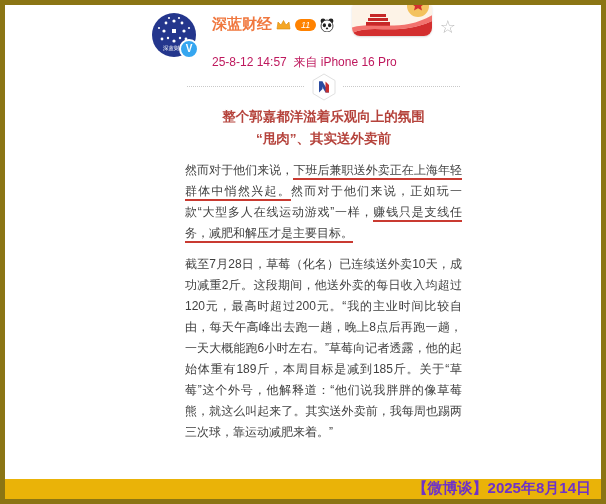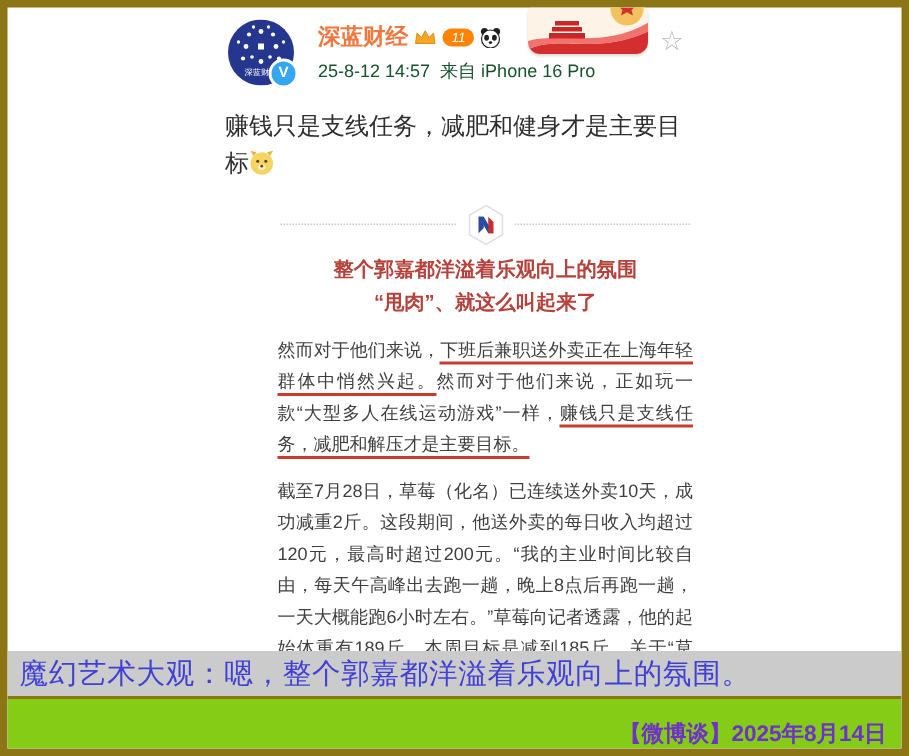--- a/index.html
+++ b/index.html
@@ -9,39 +9,39 @@
   .post{position:absolute;left:145px;top:0;width:350px;}
   
   .header{position:relative;height:52px;margin-top:5px;}
   .avatar{position:absolute;left:2px;top:3px;width:44px;height:44px;}
   .avatar svg{display:block;}
   .vbadge{position:absolute;right:-3px;bottom:-2px;width:16px;height:16px;border-radius:50%;background:#35a6f0;border:2px solid #fff;color:#fff;font-size:10px;font-weight:bold;line-height:16px;text-align:center;}
   .hmeta{margin-left:62px;padding-top:5px;}
   .uname-row{display:flex;align-items:center;gap:4px;}
   .uname{color:#f0773e;font-size:15px;font-weight:600;}
   .vip-pill{background:#ff8200;color:#fff;font-size:9px;font-style:italic;font-weight:normal;border-radius:7px;padding:1px 6px;line-height:10px;}
-  .timestamp{color:#14532d;font-size:12px;margin-top:5px;}
+  .timestamp{color:#be185d;font-size:12px;margin-top:20px;}
   
   .flag-card{position:absolute;right:68px;top:-6px;width:80px;height:32px;border-radius:4px 4px 8px 8px;overflow:hidden;box-shadow:0 1px 2px rgba(0,0,0,.15);}
   .star-outline{position:absolute;right:44px;top:8px;color:#b9b9b9;font-size:18px;line-height:18px;}
   
   .post-text{margin-top:10px;width:312px;font-size:16px;line-height:25px;color:#2e2e2e;}
   .doge{display:inline-block;vertical-align:-3px;}
   
   .article{margin-top:10px;margin-left:35px;width:277px;}
   .divider{position:relative;height:30px;}
   .divider .line{position:absolute;left:2px;right:2px;top:14px;border-top:1px dotted #c9c9c9;}
   .hexlogo{position:absolute;left:50%;top:1px;transform:translateX(-50%);background:#fff;padding:0 6px;}
   .art-title{margin-top:4px;text-align:center;color:#b5433c;font-weight:bold;font-size:13.5px;line-height:22px;}
   .para{margin-top:10px;font-size:12px;line-height:21px;color:#3f3f3f;text-align:justify;}
   .ul{border-bottom:2px solid #c93a31;padding-bottom:1px;box-decoration-break:clone;-webkit-box-decoration-break:clone;}
   
   .caption-bar{height:30px;background:#cbcbcb;display:flex;align-items:center;padding-left:8px;border-bottom:2px solid #8b7514;}
   .caption-text{color:#4040d5;font-size:19px;letter-spacing:.5px;white-space:nowrap;}
-  .footer-strip{height:33px;background:#84cc16;display:flex;align-items:flex-end;justify-content:flex-end;padding-right:10px;}
+  .footer-strip{height:20px;background:#eab308;display:flex;align-items:flex-start;justify-content:flex-end;padding-right:10px;}
   .footer-text{color:#6e32c9;font-size:15px;font-weight:bold;}
 </style>
 </head>
 <body>
 
 <div class="frame">
   <div class="post-area">
     <div class="post">
 
       <div class="header">
@@ -96,55 +96,41 @@
             <circle cx="66" cy="2" r="11" fill="#f3c25e"></circle>
             <path d="M66 -4 L68 0 L72 0 L69 2.6 L70 6.4 L66 4.2 L62 6.4 L63 2.6 L60 0 L64 0 Z" fill="#d32f2f"></path>
             <path d="M16 14 h20 v3 h-20 z M18 10 h16 v3 h-16 z M14 18 h24 v4 h-24 z" fill="#c62828"></path>
             <path d="M-2 30 C 20 18, 45 34, 82 16 L82 32 L-2 32 Z" fill="#d32f2f"></path>
             <path d="M-2 24 C 22 16, 50 30, 82 10 L82 16 C 45 34, 20 18, -2 30 Z" fill="#ef5350" opacity="0.8"></path>
           </svg>
         </div>
         <div class="star-outline">☆</div>
       </div>
 
-      <div class="post-text">
-        <span>赚钱只是支线任务，减肥和健身才是主要目标</span><span class="doge"><svg width="17" height="17" viewBox="0 0 17 17">
-          <path d="M3 4 L1 0.5 L5 1.5 Z" fill="#e8b33a"></path>
-              <path d="M14 4 L16 0.5 L12 1.5 Z" fill="#e8b33a"></path>
-          <circle cx="8.5" cy="9" r="7.5" fill="#f6d463"></circle>
-          <circle cx="5.8" cy="7.5" r="1" fill="#5b4018"></circle>
-              <circle cx="11.2" cy="7.5" r="1" fill="#5b4018"></circle>
-          <ellipse cx="8.5" cy="11.5" rx="2.6" ry="1.8" fill="#fbeec2"></ellipse>
-          <circle cx="8.5" cy="10.8" r="0.9" fill="#5b4018"></circle>
-        </svg></span>
-      </div>
 
       <div class="article">
         <div class="divider">
           <div class="line"></div>
           <div class="hexlogo">
             <svg width="26" height="28" viewBox="0 0 26 28">
               <path d="M13 1 L24 7.5 L24 20.5 L13 27 L2 20.5 L2 7.5 Z" fill="#fff" stroke="#e0e0e0" stroke-width="1"></path>
               <path d="M8 8.5 L11.5 8.5 L11.5 16 L8 19.5 Z" fill="#2b4ba0"></path>
               <path d="M8 8.5 L11.5 8.5 L18 19.5 L14.5 19.5 Z" fill="#2b4ba0"></path>
               <path d="M14.5 19.5 L18 19.5 L18 12 L14.5 8.5 Z" fill="#c62f2f"></path>
             </svg>
           </div>
         </div>
         <div class="art-title">
           <div>整个郭嘉都洋溢着乐观向上的氛围</div>
-          <div>“甩肉”、就这么叫起来了</div>
+          <div>“甩肉”、其实送外卖前</div>
         </div>
         <div class="para"><span>然而对于他们来说，</span><span class="ul">下班后兼职送外卖正在上海年轻群体中悄然兴起。</span><span>然而对于他们来说，正如玩一款“大型多人在线运动游戏”一样，</span><span class="ul">赚钱只是支线任务，减肥和解压才是主要目标。</span></div>
         <div class="para">截至7月28日，草莓（化名）已连续送外卖10天，成功减重2斤。这段期间，他送外卖的每日收入均超过120元，最高时超过200元。“我的主业时间比较自由，每天午高峰出去跑一趟，晚上8点后再跑一趟，一天大概能跑6小时左右。”草莓向记者透露，他的起始体重有189斤，本周目标是减到185斤。关于“草莓”这个外号，他解释道：“他们说我胖胖的像草莓熊，就这么叫起来了。其实送外卖前，我每周也踢两三次球，靠运动减肥来着。”</div>
 
       </div>
 
     </div>
   </div>
 
-  <div class="caption-bar">
-    <span class="caption-text">魔幻艺术大观：嗯，整个郭嘉都洋溢着乐观向上的氛围。</span>
-  </div>
   <div class="footer-strip">
     <span class="footer-text">【微博谈】2025年8月14日</span>
   </div>
 </div>
 
 </body></html>

